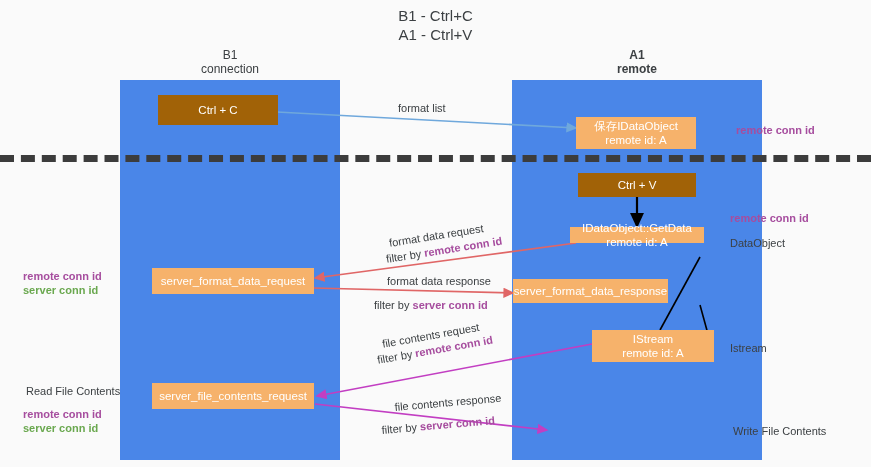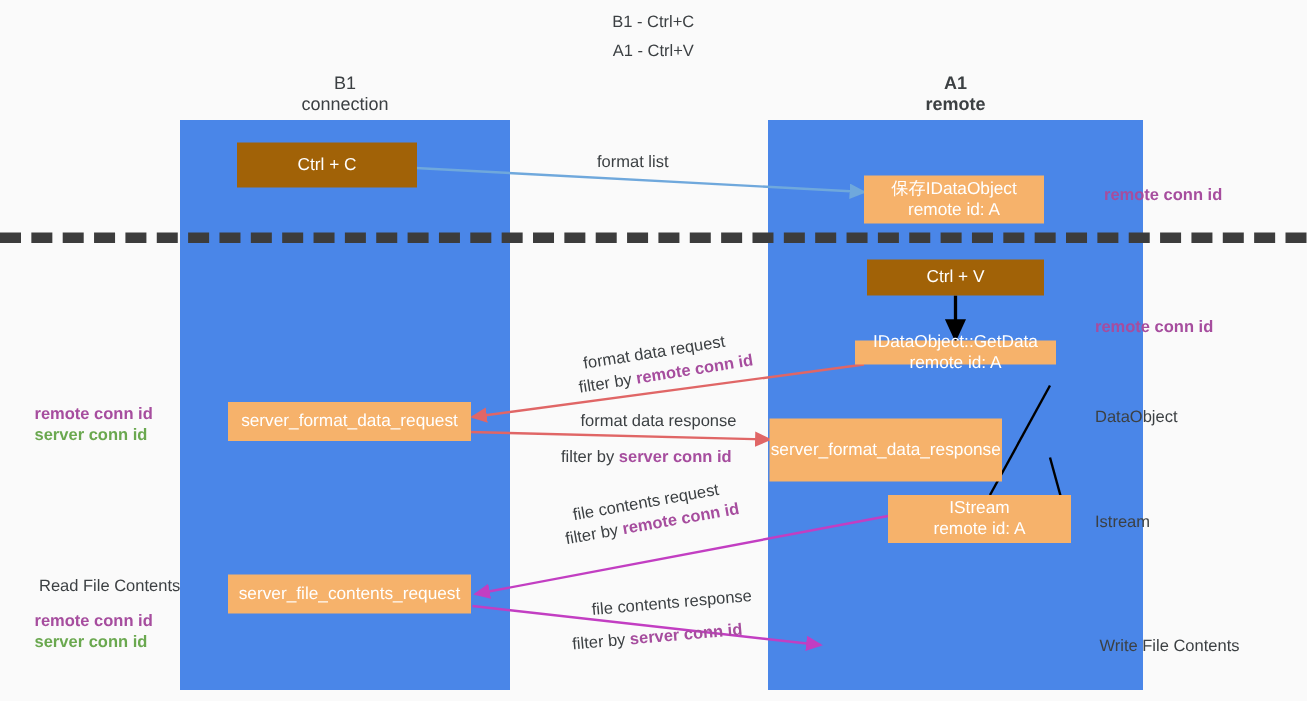--- a/index.html
+++ b/index.html
@@ -21,21 +21,21 @@
     height: 467px;
     background: #fafafa;
   }
   .abs { position: absolute; }
 
   
   .title {
     left: 0; top: 6px;
     width: 871px;
     text-align: center;
-    font-size: 11px;
+    font-size: 15px;
     color: #3c4043;
     line-height: 19px;
     white-space: pre;
   }
 
   
   .col-head {
     font-size: 12px;
     color: #3c4043;
     text-align: center;
@@ -165,21 +165,21 @@
 
   <div class="abs box box-green" style="left:578px; top:173px; width:118px; height:24px;">
     <span>Ctrl + V</span>
   </div>
 
   <div class="abs box box-orange" style="left:570px; top:227px; width:134px; height:16px;">
     <span>IDataObject::GetData</span>
     <span class="l2">remote id: A</span>
   </div>
 
-  <div class="abs box box-orange" style="left:513px; top:279px; width:155px; height:42px;">
+  <div class="abs box box-orange" style="left:513px; top:279px; width:155px; height:24px;">
     <span>server_format_data_response</span>
   </div>
 
   <div class="abs box box-orange" style="left:592px; top:330px; width:122px; height:32px;">
     <span>IStream</span>
     <span class="l2">remote id: A</span>
   </div>
 
 
   <div class="abs" id="separator"></div>
@@ -195,21 +195,21 @@
   <div class="abs lbl rot" style="left:381px; top:337px; transform: rotate(-10deg);">file contents request</div>
   <div class="abs lbl rot" style="left:376px; top:353px; transform: rotate(-10deg);"><span>filter by </span><span class="purple">remote conn id</span></div>
 
   <div class="abs lbl rot" style="left:394px; top:400px; transform: rotate(-5deg);">file contents response</div>
   <div class="abs lbl rot" style="left:381px; top:423px; transform: rotate(-5deg);"><span>filter by </span><span class="purple">server conn id</span></div>
 
   <div class="abs lbl lbl-bold purple" style="left:736px; top:123px;">remote conn id</div>
 
   <div class="abs lbl lbl-bold purple" style="left:730px; top:211px;">remote conn id</div>
 
-  <div class="abs lbl" style="left:730px; top:236px;margin-top:35px;">DataObject</div>
+  <div class="abs lbl" style="left:730px; top:236px;">DataObject</div>
 
   <div class="abs lbl" style="left:730px; top:341px;">Istream</div>
 
   <div class="abs lbl" style="left:733px; top:424px;">Write File Contents</div>
 
   <div class="abs lbl lbl-bold purple" style="left:23px; top:269px;">remote conn id</div>
   <div class="abs lbl lbl-bold green" style="left:23px; top:283px;">server conn id</div>
 
   <div class="abs lbl" style="left:26px; top:384px;">Read File Contents</div>
   <div class="abs lbl lbl-bold purple" style="left:23px; top:407px;">remote conn id</div>

